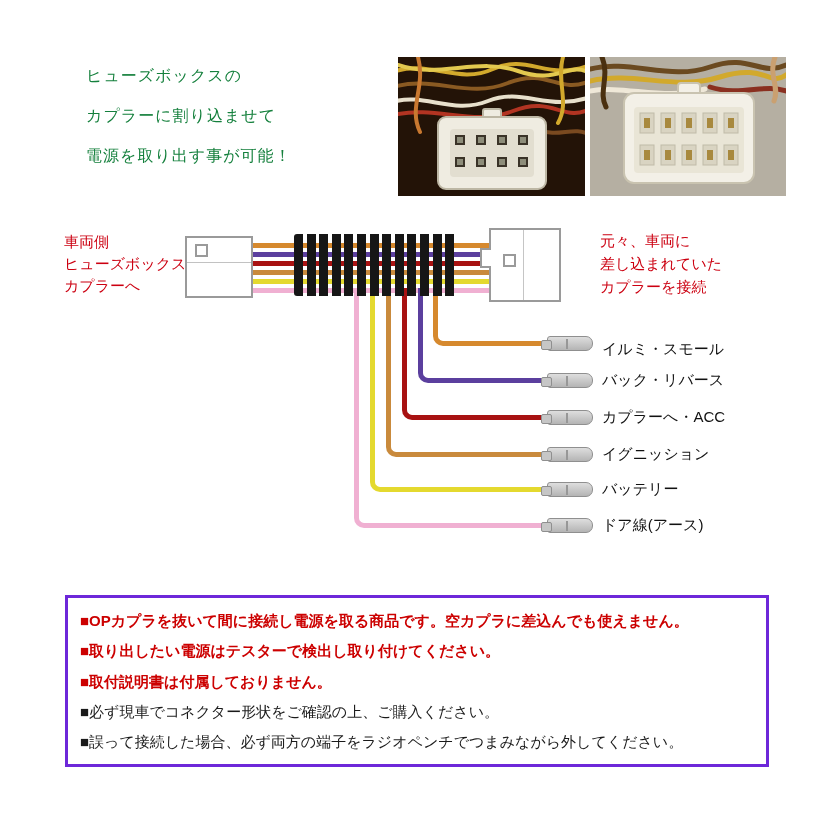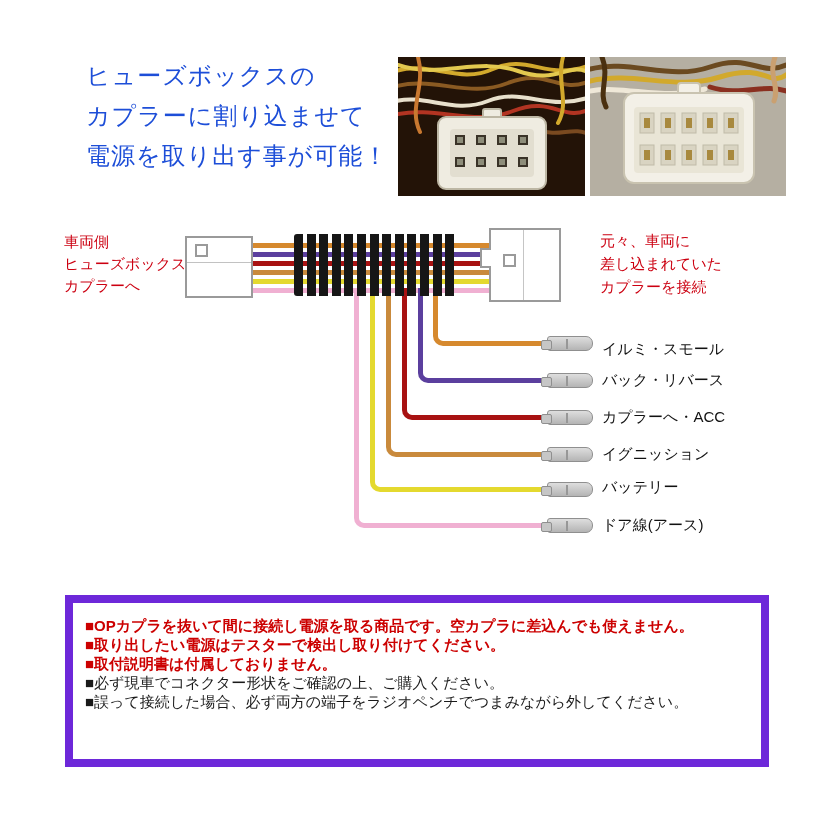--- a/index.html
+++ b/index.html
@@ -4,21 +4,21 @@
 <style>
   * { margin:0; padding:0; box-sizing:border-box; }
   html,body { background:#ffffff; }
   .page {
     position:relative; width:834px; height:834px; background:#ffffff;
     font-family:"Liberation Sans","DejaVu Sans",sans-serif; overflow:hidden; color:#111;
   }
 
   
   .headline { position:absolute; left:86px; top:56px; }
-  .headline-line { font-size:24px; line-height:40px; color:#1d4ed8; letter-spacing:1px; }
+  .headline-line { font-size:16px; line-height:40px; color:#15803d; letter-spacing:1px; }
 
   
   .photo { position:absolute; top:57px; height:139px; overflow:hidden; }
   .photo-left  { left:398px; width:187px; }
   .photo-right { left:590px; width:196px; }
   .photo svg { display:block; }
 
   
   .diagram-label { position:absolute; color:#cc0011; font-size:15px; line-height:22px; }
   .diagram-label-left  { left:64px;  top:231px; }
@@ -52,22 +52,22 @@
   .terminal::after  { content:""; position:absolute; left:18px; top:2px; width:2px; height:10px; background:#979797; }
 
   .branch-label { position:absolute; font-size:15px; line-height:18px; color:#111; white-space:nowrap; }
 
   
   .notice-banner { position:absolute; left:65px; top:563px; width:163px; height:33px; z-index:5;
                    background:#a30d1d; color:#fff; font-size:17px; font-weight:bold;
                    line-height:33px; text-align:center; letter-spacing:2px;
                    clip-path:polygon(0 0,100% 0,100% 100%,17px 100%,0 58%); }
   .notice-box { position:absolute; left:65px; top:595px; width:704px; height:172px;
-                background:#fff; border:8px solid #6d28d9;
-                display:flex; flex-direction:column; 
+                background:#fff; border:3px solid #6d28d9;
+                display:flex; flex-direction:column; justify-content:space-between;
                 padding:13px 12px; }
   .notice-item { font-size:15px; line-height:19px; white-space:nowrap; }
   .notice-item.em { color:#cc0000; font-weight:bold; }
   .notice-item.plain { color:#1a1a1a; font-weight:normal; }
 </style>
 </head>
 <body>
 
 <div class="page">
 
@@ -202,21 +202,21 @@
   <div class="branch-wire" style="left: 402px; top: 288px; width: 145px; height: 132px; border-color: rgb(168, 18, 18);"></div>
   <div class="terminal" style="left:547px; top:410px;"></div>
   <div class="branch-label" style="left:602px; top:408px;">カプラーへ・ACC</div>
 
   <div class="branch-wire" style="left: 386px; top: 288px; width: 161px; height: 169px; border-color: rgb(201, 138, 60);"></div>
   <div class="terminal" style="left:547px; top:447px;"></div>
   <div class="branch-label" style="left:602px; top:445px;">イグニッション</div>
 
   <div class="branch-wire" style="left: 370px; top: 288px; width: 177px; height: 204px; border-color: rgb(228, 217, 47);"></div>
   <div class="terminal" style="left:547px; top:482px;"></div>
-  <div class="branch-label" style="left:602px; top:480px;font-family:Liberation Mono, monospace;">バッテリー</div>
+  <div class="branch-label" style="left:602px; top:480px;">バッテリー</div>
 
   <div class="branch-wire" style="left: 354px; top: 288px; width: 193px; height: 240px; border-color: rgb(240, 176, 210);"></div>
   <div class="terminal" style="left:547px; top:518px;"></div>
   <div class="branch-label" style="left:602px; top:516px;">ドア線(アース)</div>
 
   <div class="notice-box">
     <div class="notice-item em">■OPカプラを抜いて間に接続し電源を取る商品です。空カプラに差込んでも使えません。</div>
     <div class="notice-item em">■取り出したい電源はテスターで検出し取り付けてください。</div>
     <div class="notice-item em">■取付説明書は付属しておりません。</div>
     <div class="notice-item plain">■必ず現車でコネクター形状をご確認の上、ご購入ください。</div>

